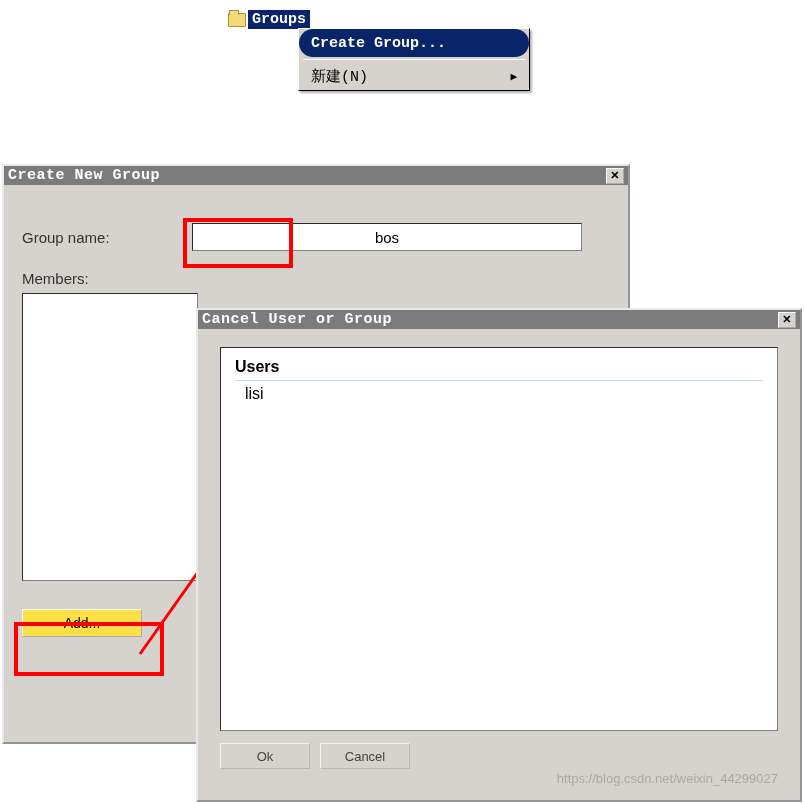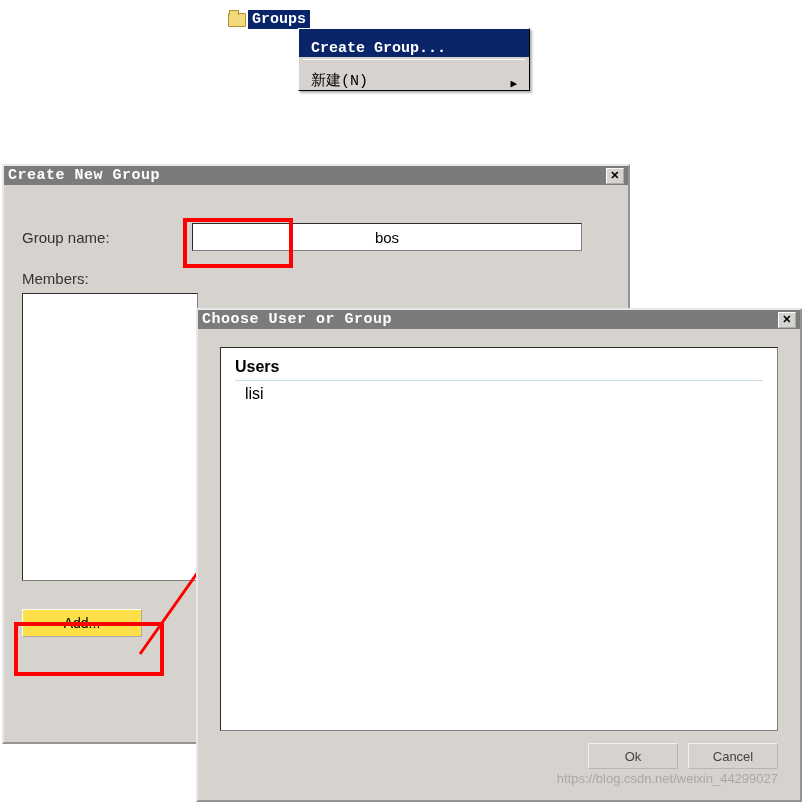--- a/index.html
+++ b/index.html
@@ -61,24 +61,25 @@
       width: 232px;
       background: #d6d3ce;
       border: 1px solid #000;
       border-top: 1px solid #fff;
       border-left: 1px solid #fff;
       box-shadow: 2px 2px 2px rgba(0,0,0,0.3);
     }
     .menu-item {
       height: 28px;
       display: flex;
-      align-items: flex-end;
+      align-items: center;
       padding: 0 12px;
       font-family: 'Courier New', 'SimSun', monospace;
       font-size: 15px;
+      border-radius: 14px;
     }
     .menu-item.highlighted {
       background: #0a246a;
       color: #ffffff;
       font-family: 'Courier New', monospace;
       font-weight: bold;
     }
     .menu-sep {
       height: 1px;
       background: #808080;
@@ -215,21 +216,21 @@
     .user-list .header {
       font-weight: bold;
       border-bottom: 1px solid #c8dce8;
       padding-bottom: 4px;
     }
     .user-list .item {
       padding: 4px 10px;
     }
     .ok-cancel {
       display: flex;
-      justify-content: flex-end;
+      justify-content: flex-start;
       gap: 10px;
       margin-top: 12px;
       opacity: 0.7;
     }
     .ok-cancel button {
       width: 90px;
       height: 26px;
       background: #d6d3ce;
       border: 1px outset #fff;
       font-size: 13px;
@@ -296,21 +297,21 @@
 
 <div class="arrow-wrap">
   <svg width="180" height="230" viewBox="0 0 180 230">
     <line x1="10" y1="218" x2="150" y2="20" stroke="#ff0000" stroke-width="3"></line>
     <polygon points="150,20 128,34 142,46" fill="#ff0000"></polygon>
   </svg>
 </div>
 
 <div class="dialog choose-dialog">
   <div class="titlebar">
-    <span>Choose User or Group</span>
+    <span>Cancel User or Group</span>
     <span class="close-btn">✕</span>
   </div>
   <div class="body">
     <div class="user-list">
       <div class="header">Users</div>
       <div class="item">lisi</div>
     </div>
     <div class="ok-cancel">
       <button>Ok</button>
       <button>Cancel</button>

